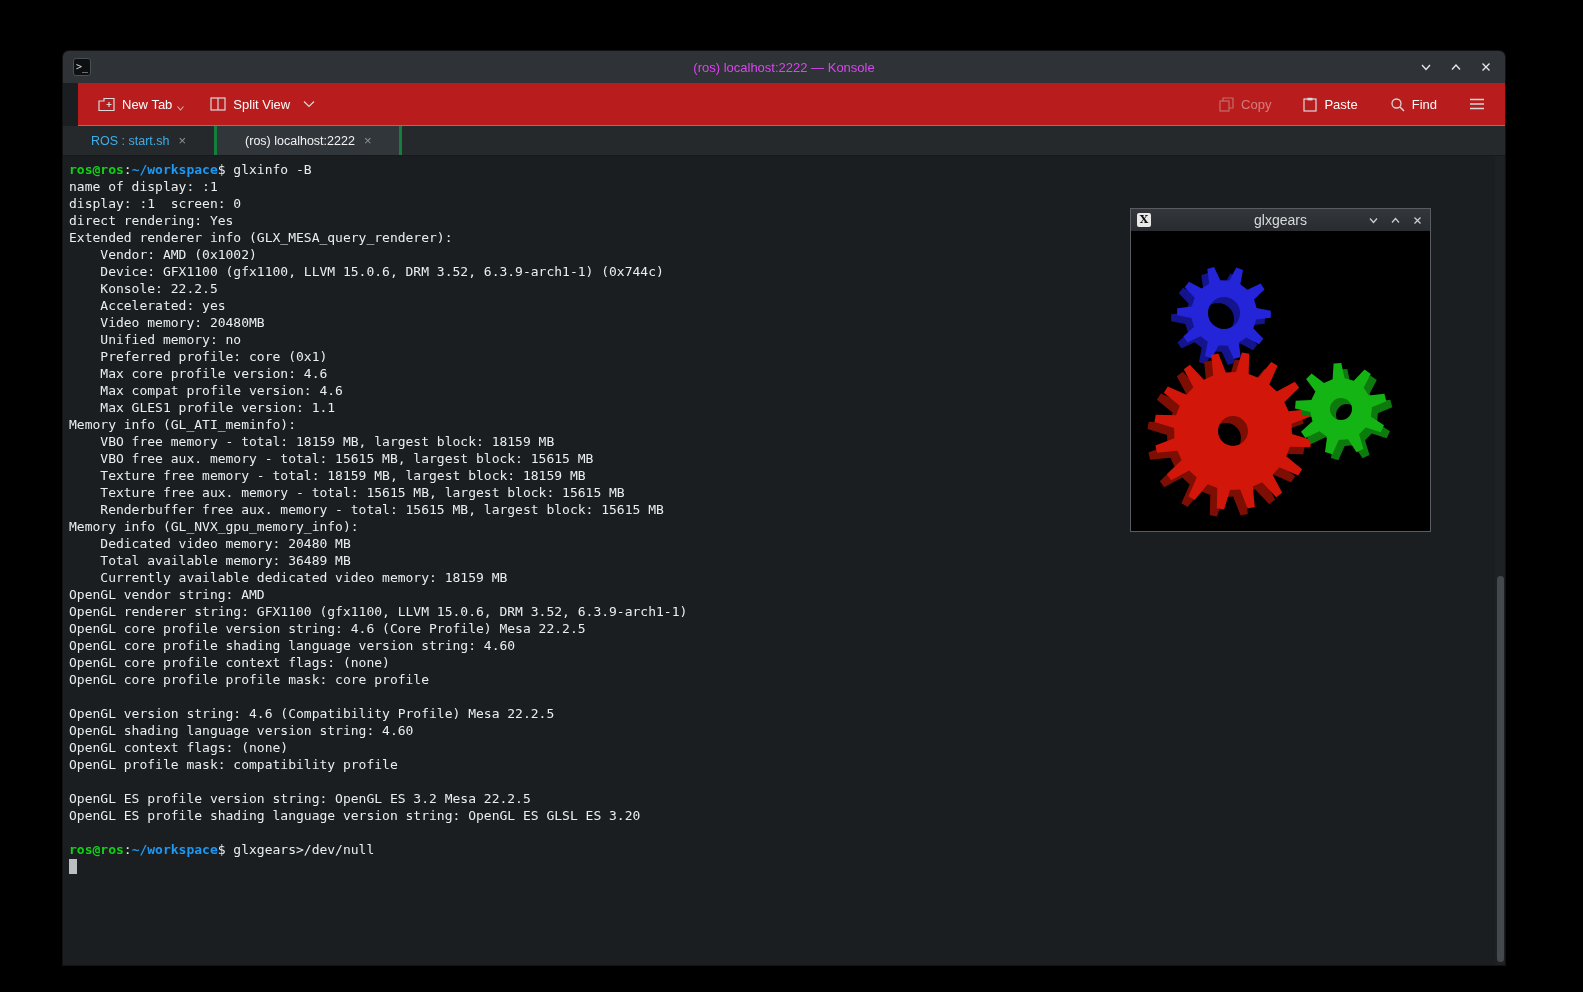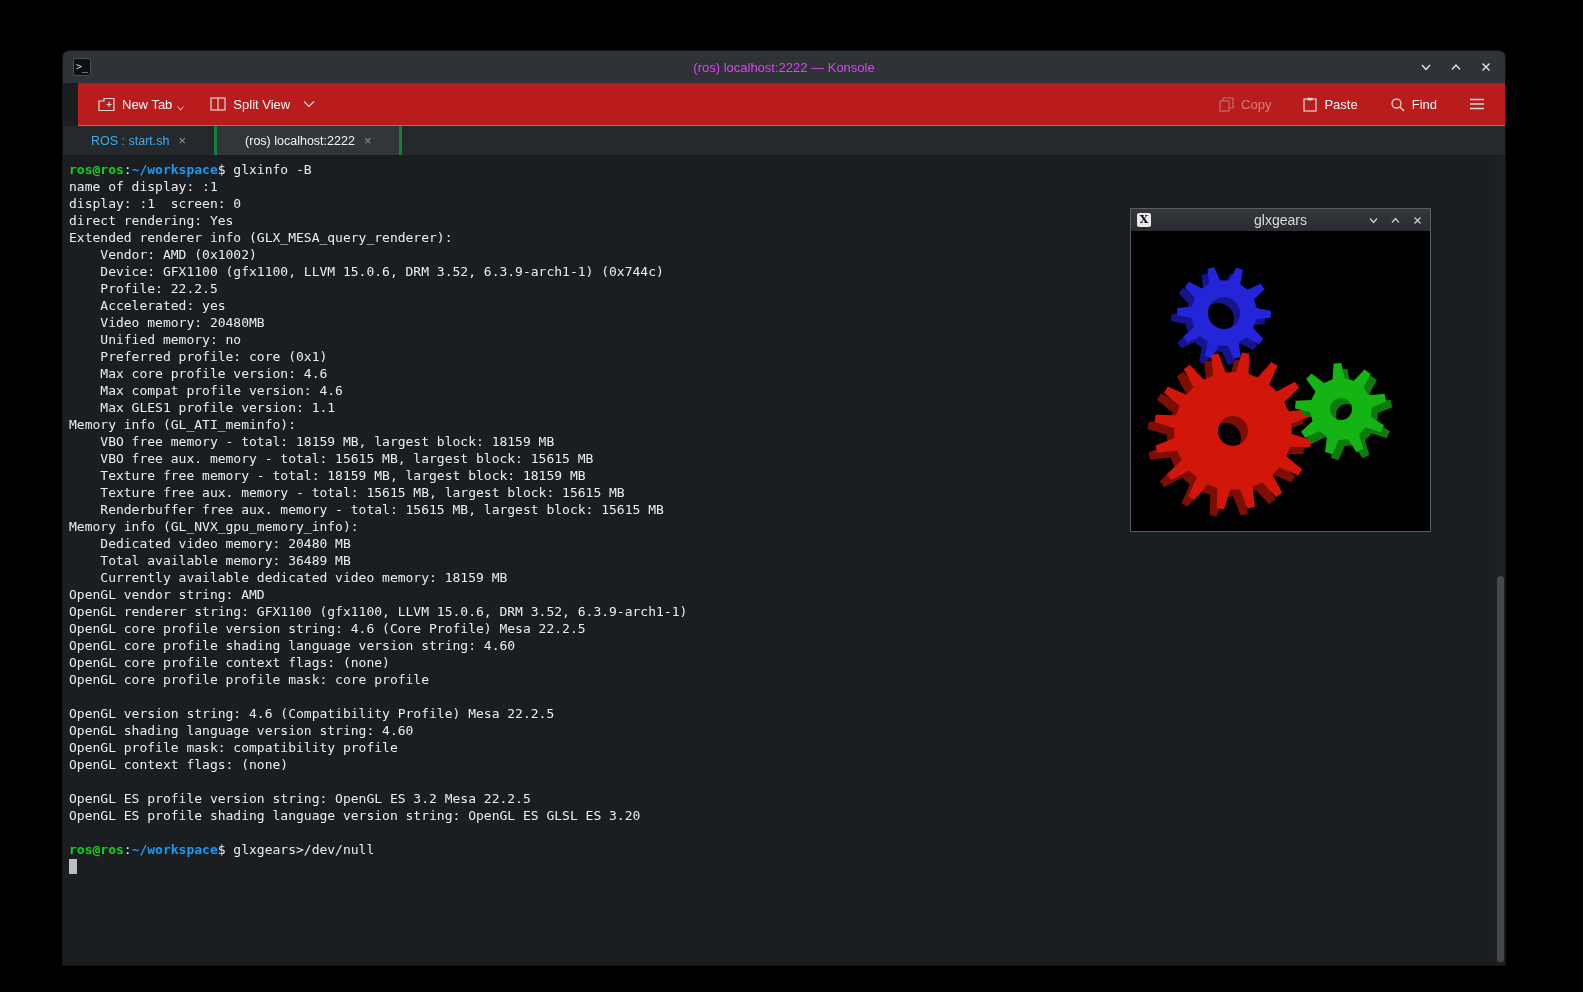--- a/index.html
+++ b/index.html
@@ -157,21 +157,21 @@
 
     <div class="terminal">
       <div>
           <div class="tline"><span class="c-g">ros@ros</span><span>:</span><span class="c-b">~/workspace</span><span>$ glxinfo -B</span></div>
           <div class="tline"><span>name of display: :1</span></div>
           <div class="tline"><span>display: :1  screen: 0</span></div>
           <div class="tline"><span>direct rendering: Yes</span></div>
           <div class="tline"><span>Extended renderer info (GLX_MESA_query_renderer):</span></div>
           <div class="tline"><span>    Vendor: AMD (0x1002)</span></div>
           <div class="tline"><span>    Device: GFX1100 (gfx1100, LLVM 15.0.6, DRM 3.52, 6.3.9-arch1-1) (0x744c)</span></div>
-          <div class="tline"><span>    Profile: 22.2.5</span></div>
+          <div class="tline"><span>    Konsole: 22.2.5</span></div>
           <div class="tline"><span>    Accelerated: yes</span></div>
           <div class="tline"><span>    Video memory: 20480MB</span></div>
           <div class="tline"><span>    Unified memory: no</span></div>
           <div class="tline"><span>    Preferred profile: core (0x1)</span></div>
           <div class="tline"><span>    Max core profile version: 4.6</span></div>
           <div class="tline"><span>    Max compat profile version: 4.6</span></div>
           <div class="tline"><span>    Max GLES1 profile version: 1.1</span></div>
           <div class="tline"><span>Memory info (GL_ATI_meminfo):</span></div>
           <div class="tline"><span>    VBO free memory - total: 18159 MB, largest block: 18159 MB</span></div>
           <div class="tline"><span>    VBO free aux. memory - total: 15615 MB, largest block: 15615 MB</span></div>
@@ -184,22 +184,22 @@
           <div class="tline"><span>    Currently available dedicated video memory: 18159 MB</span></div>
           <div class="tline"><span>OpenGL vendor string: AMD</span></div>
           <div class="tline"><span>OpenGL renderer string: GFX1100 (gfx1100, LLVM 15.0.6, DRM 3.52, 6.3.9-arch1-1)</span></div>
           <div class="tline"><span>OpenGL core profile version string: 4.6 (Core Profile) Mesa 22.2.5</span></div>
           <div class="tline"><span>OpenGL core profile shading language version string: 4.60</span></div>
           <div class="tline"><span>OpenGL core profile context flags: (none)</span></div>
           <div class="tline"><span>OpenGL core profile profile mask: core profile</span></div>
           <div class="tline">&nbsp;</div>
           <div class="tline"><span>OpenGL version string: 4.6 (Compatibility Profile) Mesa 22.2.5</span></div>
           <div class="tline"><span>OpenGL shading language version string: 4.60</span></div>
+          <div class="tline"><span>OpenGL context flags: (none)</span></div>
           <div class="tline"><span>OpenGL profile mask: compatibility profile</span></div>
-          <div class="tline"><span>OpenGL context flags: (none)</span></div>
           <div class="tline">&nbsp;</div>
           <div class="tline"><span>OpenGL ES profile version string: OpenGL ES 3.2 Mesa 22.2.5</span></div>
           <div class="tline"><span>OpenGL ES profile shading language version string: OpenGL ES GLSL ES 3.20</span></div>
           <div class="tline">&nbsp;</div>
           <div class="tline"><span class="c-g">ros@ros</span><span>:</span><span class="c-b">~/workspace</span><span>$ glxgears&gt;/dev/null</span></div>
           <div class="tline"><span class="cursor"></span></div>
         </div>
       <div class="scrolltrack"></div>
       <div class="scrollthumb"></div>
     </div>

